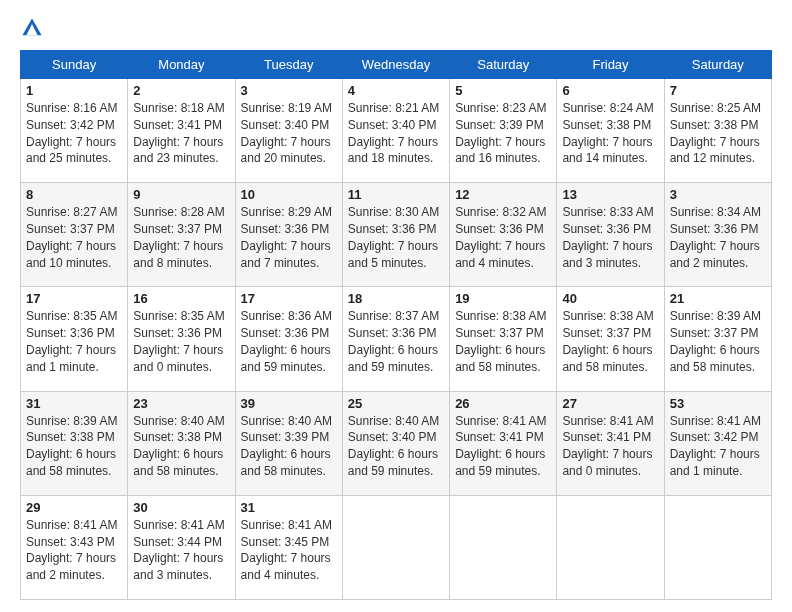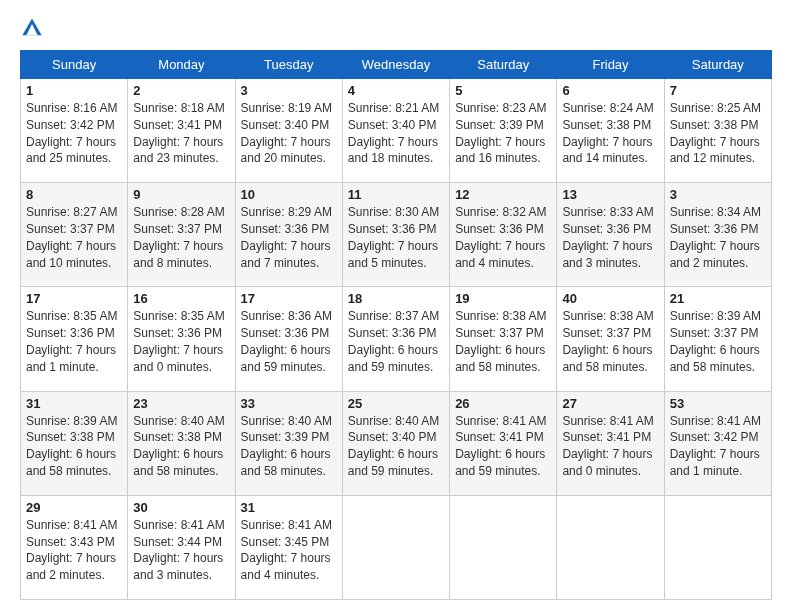--- a/index.html
+++ b/index.html
@@ -154,21 +154,21 @@
           <td><span class="day-num">16</span><span class="cell-text">Sunrise: 8:35 AM<br>Sunset: 3:36 PM<br>Daylight: 7 hours and 0 minutes.</span></td>
           <td><span class="day-num">17</span><span class="cell-text">Sunrise: 8:36 AM<br>Sunset: 3:36 PM<br>Daylight: 6 hours and 59 minutes.</span></td>
           <td><span class="day-num">18</span><span class="cell-text">Sunrise: 8:37 AM<br>Sunset: 3:36 PM<br>Daylight: 6 hours and 59 minutes.</span></td>
           <td><span class="day-num">19</span><span class="cell-text">Sunrise: 8:38 AM<br>Sunset: 3:37 PM<br>Daylight: 6 hours and 58 minutes.</span></td>
           <td><span class="day-num">40</span><span class="cell-text">Sunrise: 8:38 AM<br>Sunset: 3:37 PM<br>Daylight: 6 hours and 58 minutes.</span></td>
           <td><span class="day-num">21</span><span class="cell-text">Sunrise: 8:39 AM<br>Sunset: 3:37 PM<br>Daylight: 6 hours and 58 minutes.</span></td>
         </tr>
         <tr>
           <td><span class="day-num">31</span><span class="cell-text">Sunrise: 8:39 AM<br>Sunset: 3:38 PM<br>Daylight: 6 hours and 58 minutes.</span></td>
           <td><span class="day-num">23</span><span class="cell-text">Sunrise: 8:40 AM<br>Sunset: 3:38 PM<br>Daylight: 6 hours and 58 minutes.</span></td>
-          <td><span class="day-num">33</span><span class="cell-text">Sunrise: 8:40 AM<br>Sunset: 3:39 PM<br>Daylight: 6 hours and 58 minutes.</span></td>
+          <td><span class="day-num">39</span><span class="cell-text">Sunrise: 8:40 AM<br>Sunset: 3:39 PM<br>Daylight: 6 hours and 58 minutes.</span></td>
           <td><span class="day-num">25</span><span class="cell-text">Sunrise: 8:40 AM<br>Sunset: 3:40 PM<br>Daylight: 6 hours and 59 minutes.</span></td>
           <td><span class="day-num">26</span><span class="cell-text">Sunrise: 8:41 AM<br>Sunset: 3:41 PM<br>Daylight: 6 hours and 59 minutes.</span></td>
           <td><span class="day-num">27</span><span class="cell-text">Sunrise: 8:41 AM<br>Sunset: 3:41 PM<br>Daylight: 7 hours and 0 minutes.</span></td>
           <td><span class="day-num">53</span><span class="cell-text">Sunrise: 8:41 AM<br>Sunset: 3:42 PM<br>Daylight: 7 hours and 1 minute.</span></td>
         </tr>
         <tr>
           <td><span class="day-num">29</span><span class="cell-text">Sunrise: 8:41 AM<br>Sunset: 3:43 PM<br>Daylight: 7 hours and 2 minutes.</span></td>
           <td><span class="day-num">30</span><span class="cell-text">Sunrise: 8:41 AM<br>Sunset: 3:44 PM<br>Daylight: 7 hours and 3 minutes.</span></td>
           <td><span class="day-num">31</span><span class="cell-text">Sunrise: 8:41 AM<br>Sunset: 3:45 PM<br>Daylight: 7 hours and 4 minutes.</span></td>
           <td class="empty"></td>

